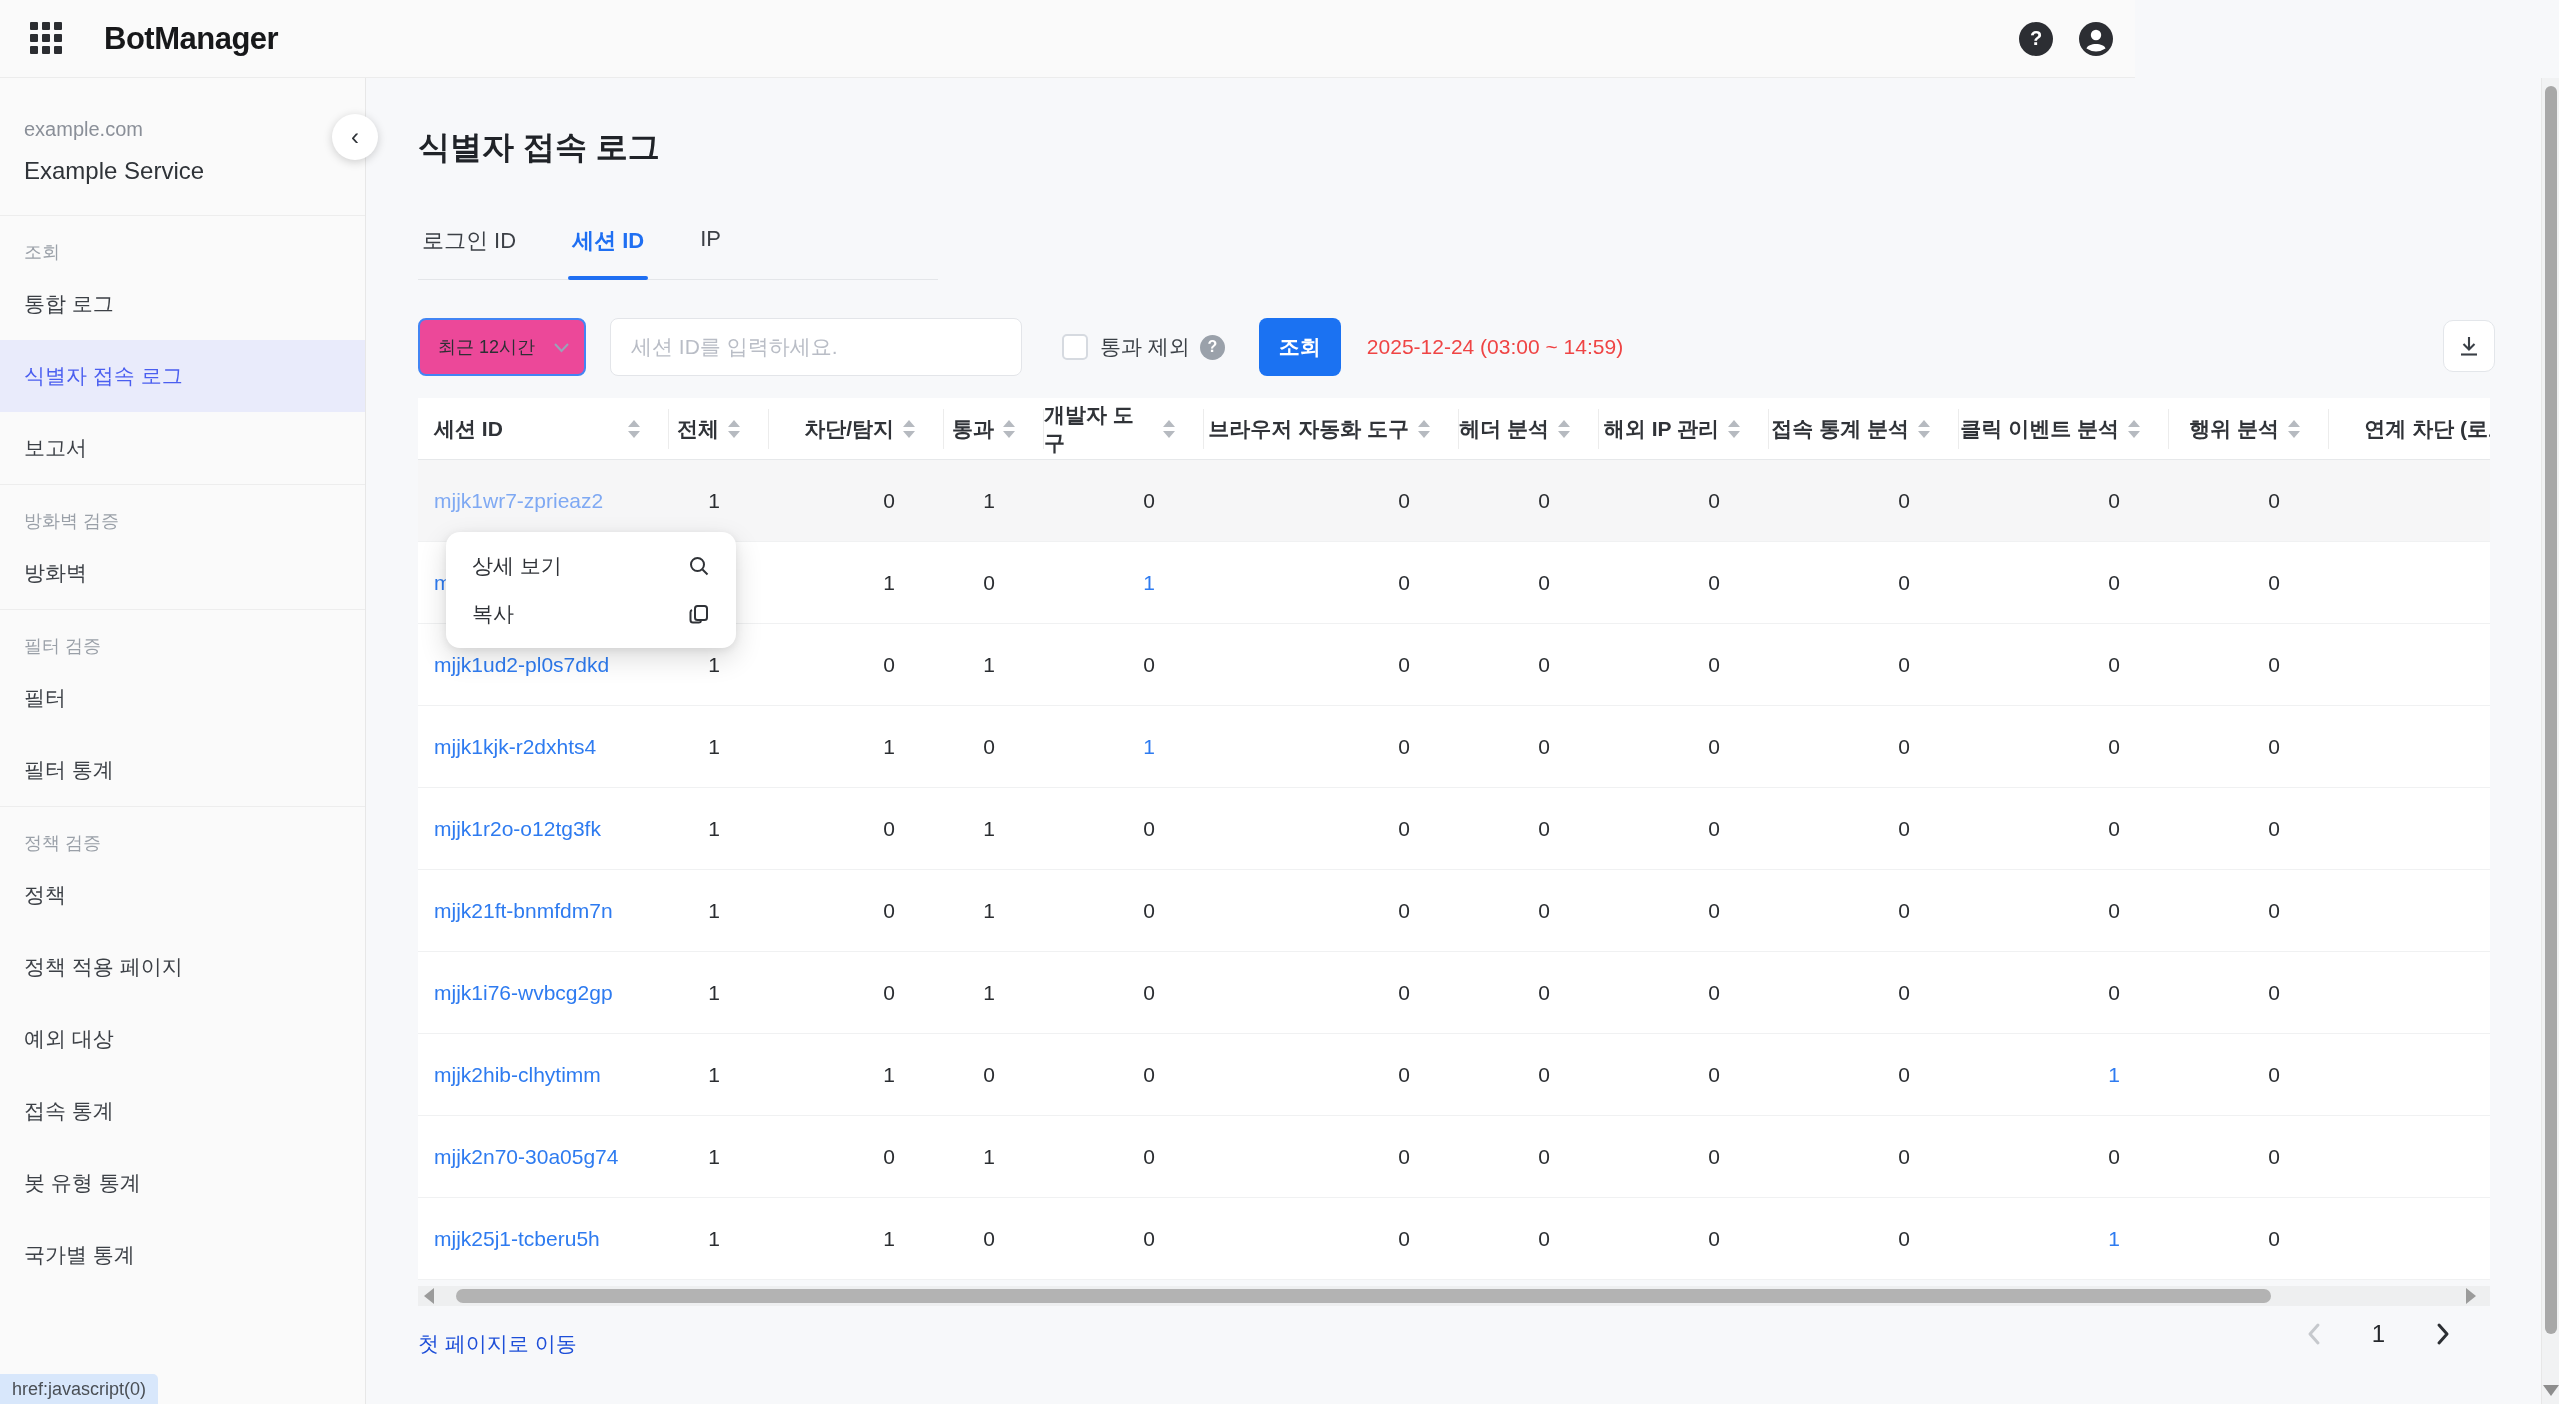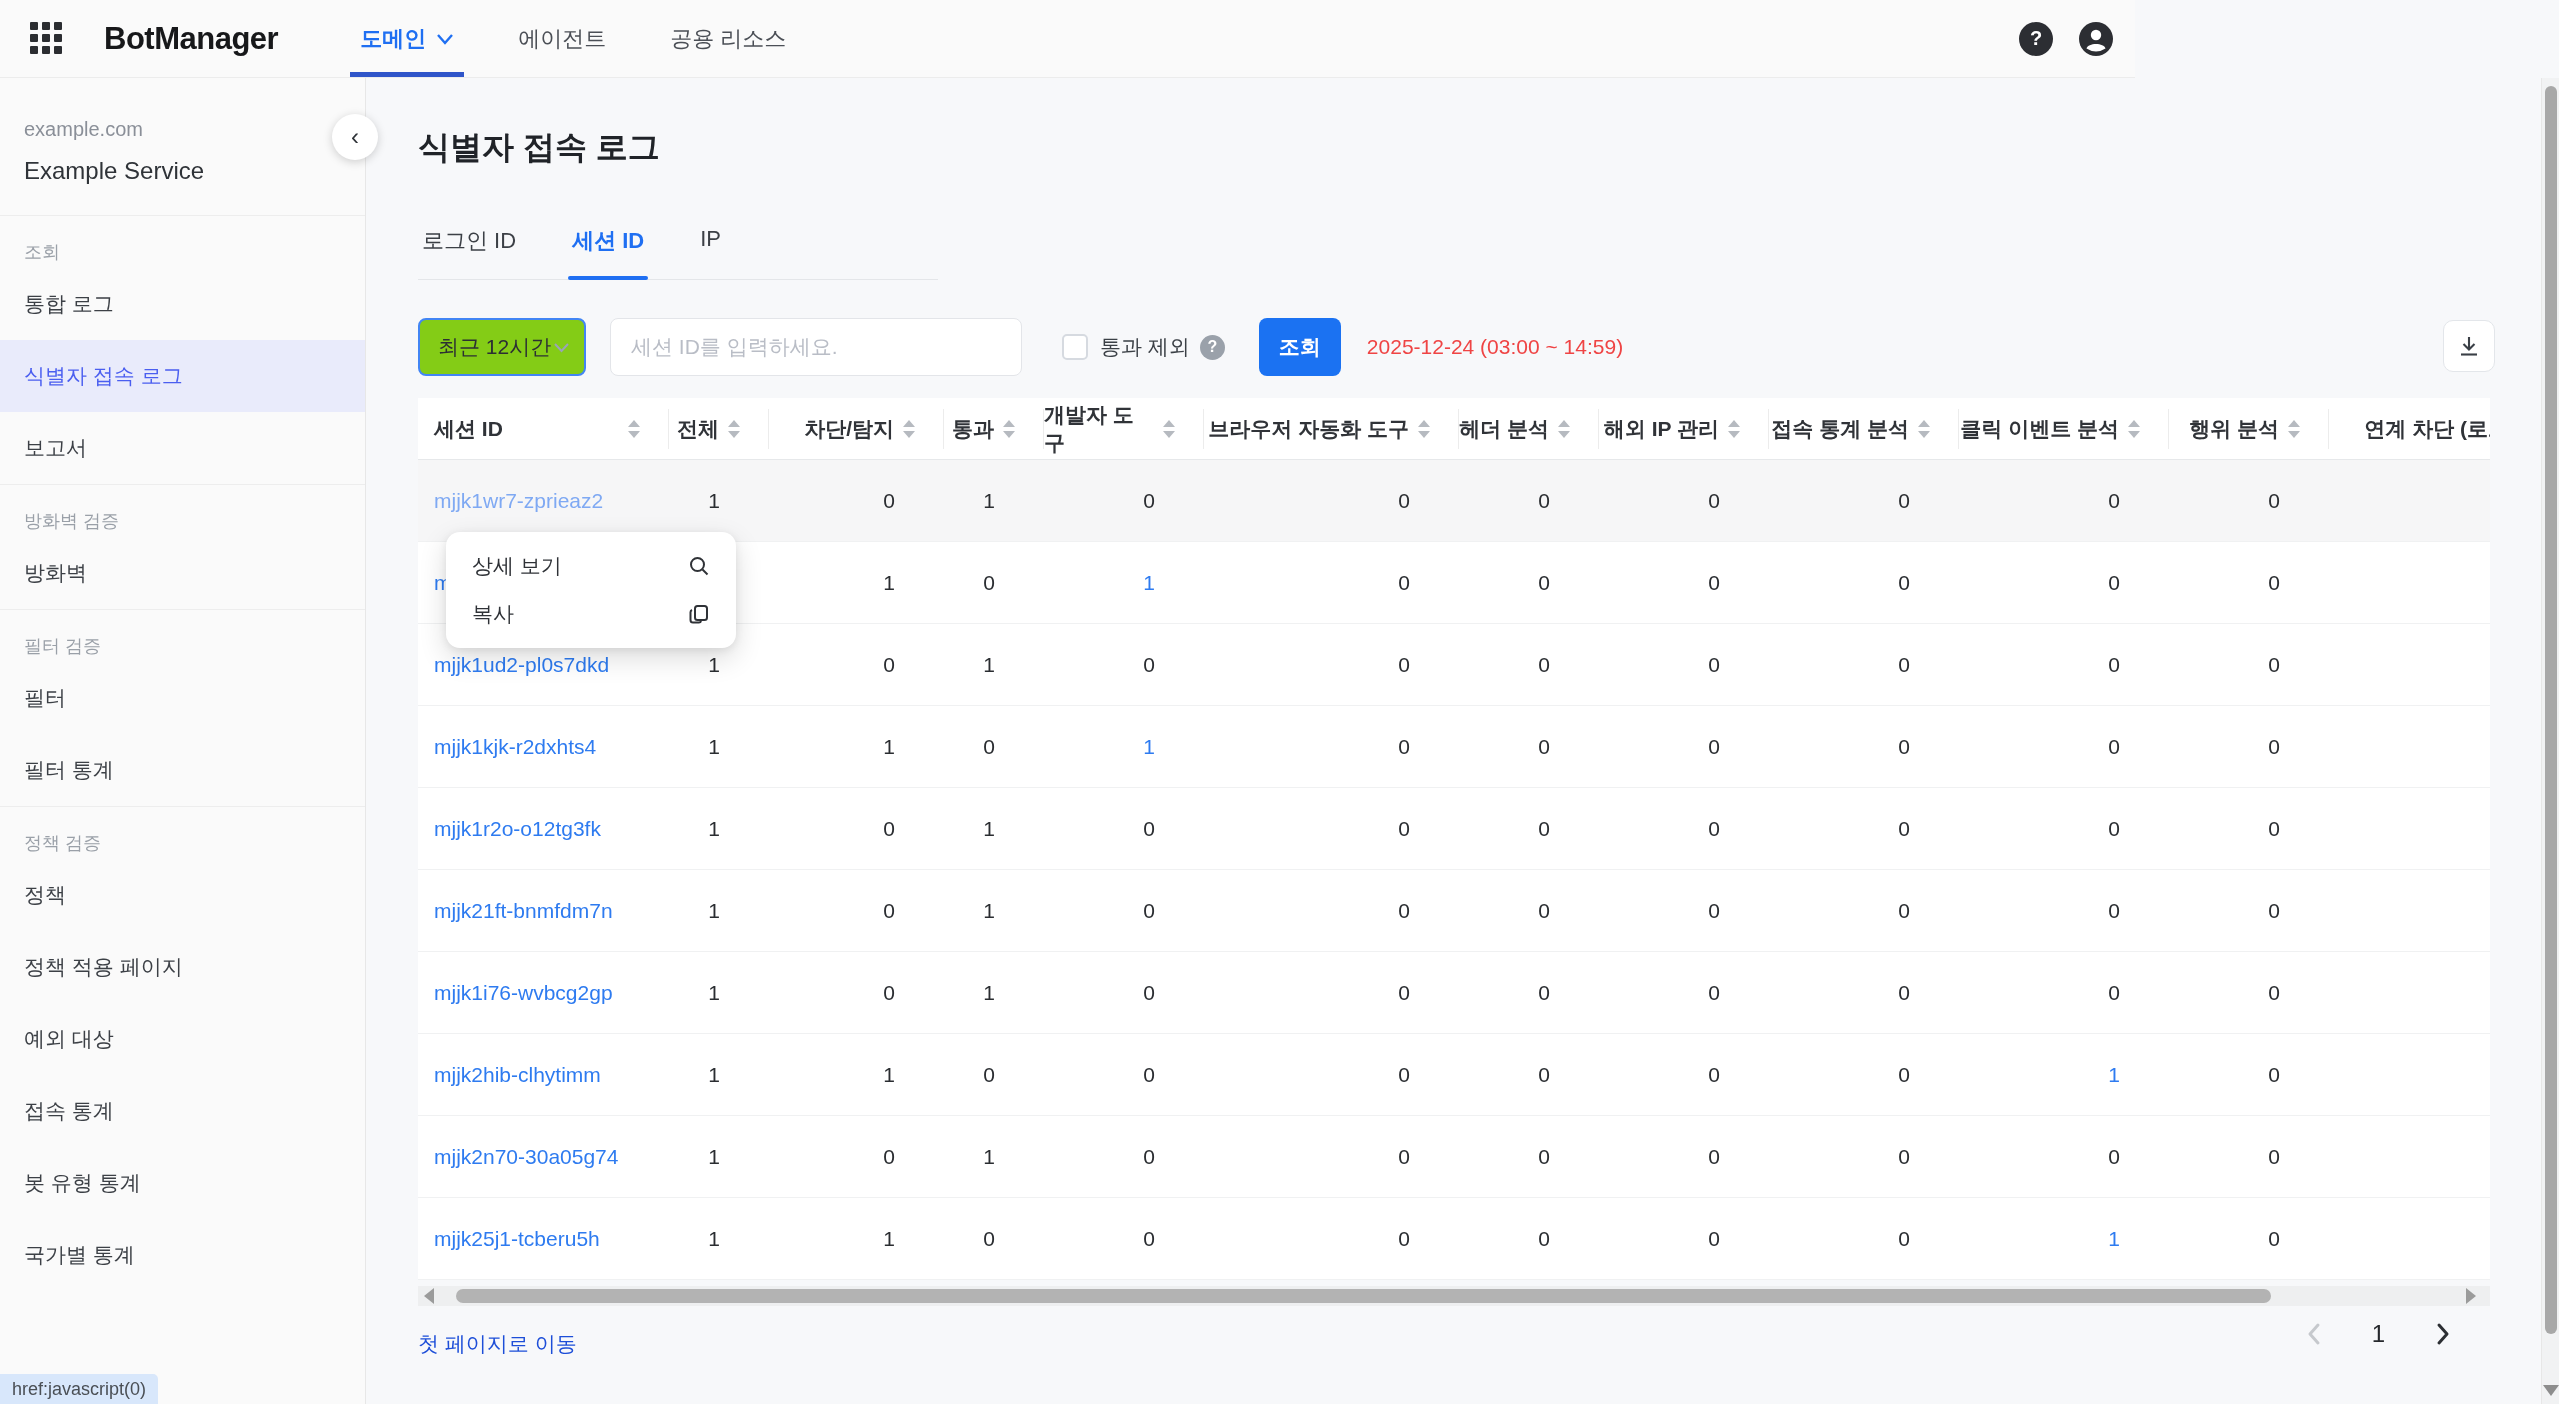--- a/index.html
+++ b/index.html
@@ -47,23 +47,23 @@
   .page-title { position:absolute; left:52px; top:48px; font-size:32px; font-weight:700; color:#202328; }
 
   .tabs { position:absolute; left:52px; top:140px; width:520px; height:62px; display:flex; gap:48px;
     border-bottom:1px solid #e4e6e9; }
   .tab { position:relative; font-size:22px; color:#3c4046; padding:8px 4px 0 4px; cursor:pointer; }
   .tab.active { color:#1f6ff2; font-weight:600; }
   .tab.active::after { content:""; position:absolute; left:0; right:0; bottom:-1px; height:4px;
     background:#1f6ff2; border-radius:2px; }
 
   .filters { position:absolute; left:52px; top:240px; height:58px; display:flex; align-items:center; }
-  .range-select { width:168px; height:58px; background:#84cc16; border:2px solid #4285f4; border-radius:8px;
+  .range-select { width:168px; height:58px; background:#ec4899; border:2px solid #4285f4; border-radius:8px;
     display:flex; align-items:center; justify-content:space-between; padding:0 14px 0 18px;
-    font-size:21px; color:#2c2f34; cursor:pointer; }
+    font-size:18px; color:#2c2f34; cursor:pointer; }
   .search-input { margin-left:24px; width:412px; height:58px; background:#fff; border:1.5px solid #e3e5e9;
     border-radius:8px; padding:12px 20px; font-size:21px; color:#2c2f34;
     font-family:"Liberation Sans", sans-serif; }
   .search-input::placeholder { color:#b9bdc6; }
   .checkbox { margin-left:40px; width:26px; height:26px; background:#fff; border:2px solid #d6dae0;
     border-radius:5px; cursor:pointer; }
   .checkbox-label { margin-left:12px; font-size:21px; color:#3b4046; }
   .help-dot { margin-left:10px; width:25px; height:25px; border-radius:50%; background:#9aa1aa;
     color:#fff; font-size:16px; font-weight:700; display:flex; align-items:center; justify-content:center; cursor:pointer; }
   .search-btn { margin-left:34px; width:82px; height:58px; background:#1b72f2; border:none; border-radius:8px;
@@ -135,34 +135,20 @@
       <i></i>
       <i></i>
       <i></i>
       <i></i>
       <i></i>
       <i></i>
       <i></i>
       <i></i>
   </div>
   <div class="logo">BotManager</div>
-  <div class="nav">
-    <div class="nav-item active">
-      <span>도메인</span>
-      <svg class="nav-chevron" viewBox="0 0 18 12">
-        <polyline points="2,2 9,10 16,2" fill="none" stroke="#1f6ff2" stroke-width="2.4"></polyline>
-      </svg>
-    </div>
-    <div class="nav-item">
-      <span>에이전트</span>
-    </div>
-    <div class="nav-item">
-      <span>공용 리소스</span>
-    </div>
-  </div>
   <div class="topbar-right">
     <div class="circle-btn">
       <span>?</span>
     </div>
     <svg class="account-glyph" viewBox="0 0 34 34">
       <circle cx="17" cy="17" r="17" fill="#2c2e33"></circle>
       <circle cx="17" cy="13" r="5.2" fill="#fff"></circle>
       <path d="M7.5 26.5 c1.5-6 17.5-6 19 0 a17 17 0 0 1 -19 0 Z" fill="#fff"></path>
     </svg>
   </div>

